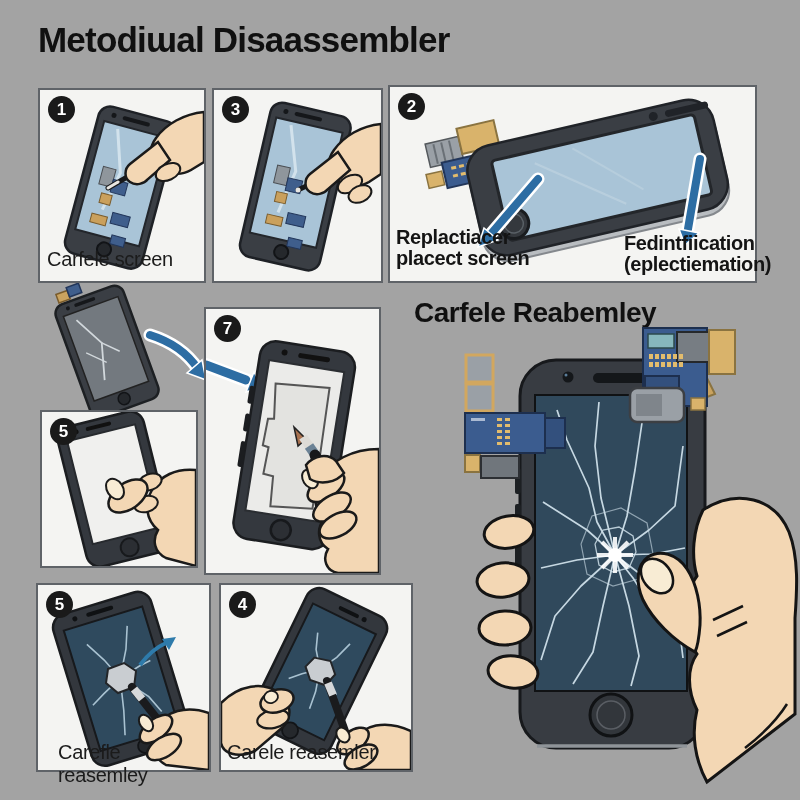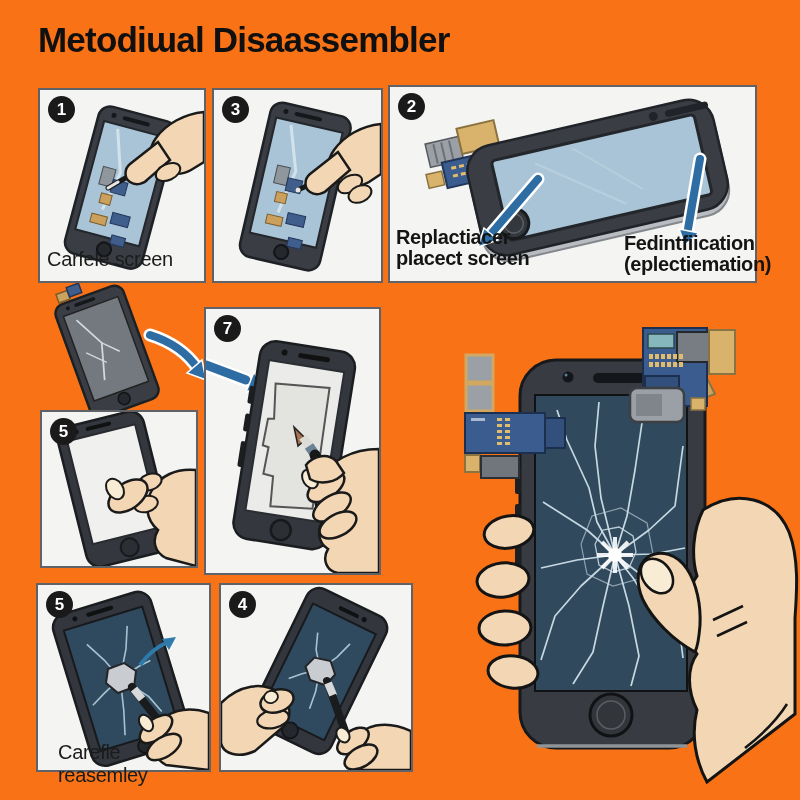--- a/index.html
+++ b/index.html
@@ -1,17 +1,17 @@
 <!DOCTYPE html>
 <html><head>
 <meta charset="utf-8">
 <style>
   html,body{margin:0;padding:0;background:#ffffff;}
   #canvas{
-    position:relative;width:800px;height:800px;background:#f97316;overflow:hidden;
+    position:relative;width:800px;height:800px;background:#a3a3a3;overflow:hidden;
     font-family:"Liberation Sans", sans-serif;color:#111;
   }
   .title{position:absolute;left:38px;top:20px;font-size:35px;font-weight:700;
     letter-spacing:-0.8px;color:#101010;}
   .heading{position:absolute;left:414px;top:297px;font-size:28px;font-weight:700;
     letter-spacing:-0.5px;color:#101010;}
   .panel{position:absolute;background:#f4f4f2;border:2px solid #5f6368;box-sizing:border-box;}
   .panel svg{position:absolute;left:0;top:0;}
   .badge{position:absolute;top:6px;left:8px;width:27px;height:27px;border-radius:50%;
     background:#1a1a1a;color:#fff;font-weight:700;font-size:17px;line-height:27px;
@@ -205,20 +205,21 @@
       <g>
         <path d="M154,58 C134,56 118,64 110,78 C102,92 104,108 116,118 C110,128 112,140 124,146 L154,154 Z" fill="#f3d7b4" stroke="#1a1a1a" stroke-width="2.5"></path>
         <ellipse cx="108" cy="70" rx="12" ry="8" transform="rotate(-20 108 70)" fill="#f3d7b4" stroke="#1a1a1a" stroke-width="2"></ellipse>
         <ellipse cx="104" cy="92" rx="12" ry="8" transform="rotate(-15 104 92)" fill="#f3d7b4" stroke="#1a1a1a" stroke-width="2"></ellipse>
         <ellipse cx="86" cy="84" rx="22" ry="13" transform="rotate(-35 86 84)" fill="#f3d7b4" stroke="#1a1a1a" stroke-width="2.5"></ellipse>
         <ellipse cx="73" cy="77" rx="8" ry="11" transform="rotate(-33 73 77)" fill="#f8ecd4" stroke="#1a1a1a" stroke-width="2"></ellipse>
       </g>
     </svg>
   </div>
 
+  <div class="heading">Carfele Reabemley</div>
 
   <svg class="free" style="left:445px;top:318px;" width="355" height="467" viewBox="0 0 355 467">
     <g>
       <rect x="75" y="42" width="185" height="388" rx="36" fill="#383c42" stroke="#17191c" stroke-width="3"></rect>
       <rect x="70" y="150" width="6" height="26" rx="2" fill="#1d2023"></rect>
       <rect x="70" y="186" width="6" height="26" rx="2" fill="#1d2023"></rect>
       <rect x="70" y="224" width="6" height="40" rx="2" fill="#1d2023"></rect>
       <path d="M92,428 L242,428" stroke="#8f9499" stroke-width="3.5"></path>
       <circle cx="123" cy="59" r="5.5" fill="#14171a"></circle>
       <circle cx="121" cy="57" r="1.5" fill="#5a7d9a"></circle>
@@ -371,15 +372,16 @@
         <ellipse cx="56" cy="116" rx="17" ry="11" transform="rotate(-18 56 116)" fill="#f3d7b4" stroke="#1a1a1a" stroke-width="2.5"></ellipse>
         <ellipse cx="50" cy="112" rx="7" ry="6" transform="rotate(-15 50 112)" fill="#f8ecd4" stroke="#1a1a1a" stroke-width="1.8"></ellipse>
       </g>
       <g>
         <path d="M190,146 C164,134 142,140 132,156 C124,170 128,184 142,185 L190,185 Z" fill="#f3d7b4" stroke="#1a1a1a" stroke-width="2.5"></path>
         <ellipse cx="132" cy="156" rx="18" ry="10" transform="rotate(-36 132 156)" fill="#f3d7b4" stroke="#1a1a1a" stroke-width="2.5"></ellipse>
         <ellipse cx="140" cy="172" rx="18" ry="10" transform="rotate(-30 140 172)" fill="#f3d7b4" stroke="#1a1a1a" stroke-width="2.5"></ellipse>
         <ellipse cx="122" cy="150" rx="6" ry="8" transform="rotate(-33 122 150)" fill="#f8ecd4" stroke="#1a1a1a" stroke-width="2"></ellipse>
       </g>
     </svg>
+    <div class="caption" style="left:6px;top:156px;">Carele reasemler</div>
   </div>
 
 </div>
 
 </body></html>

